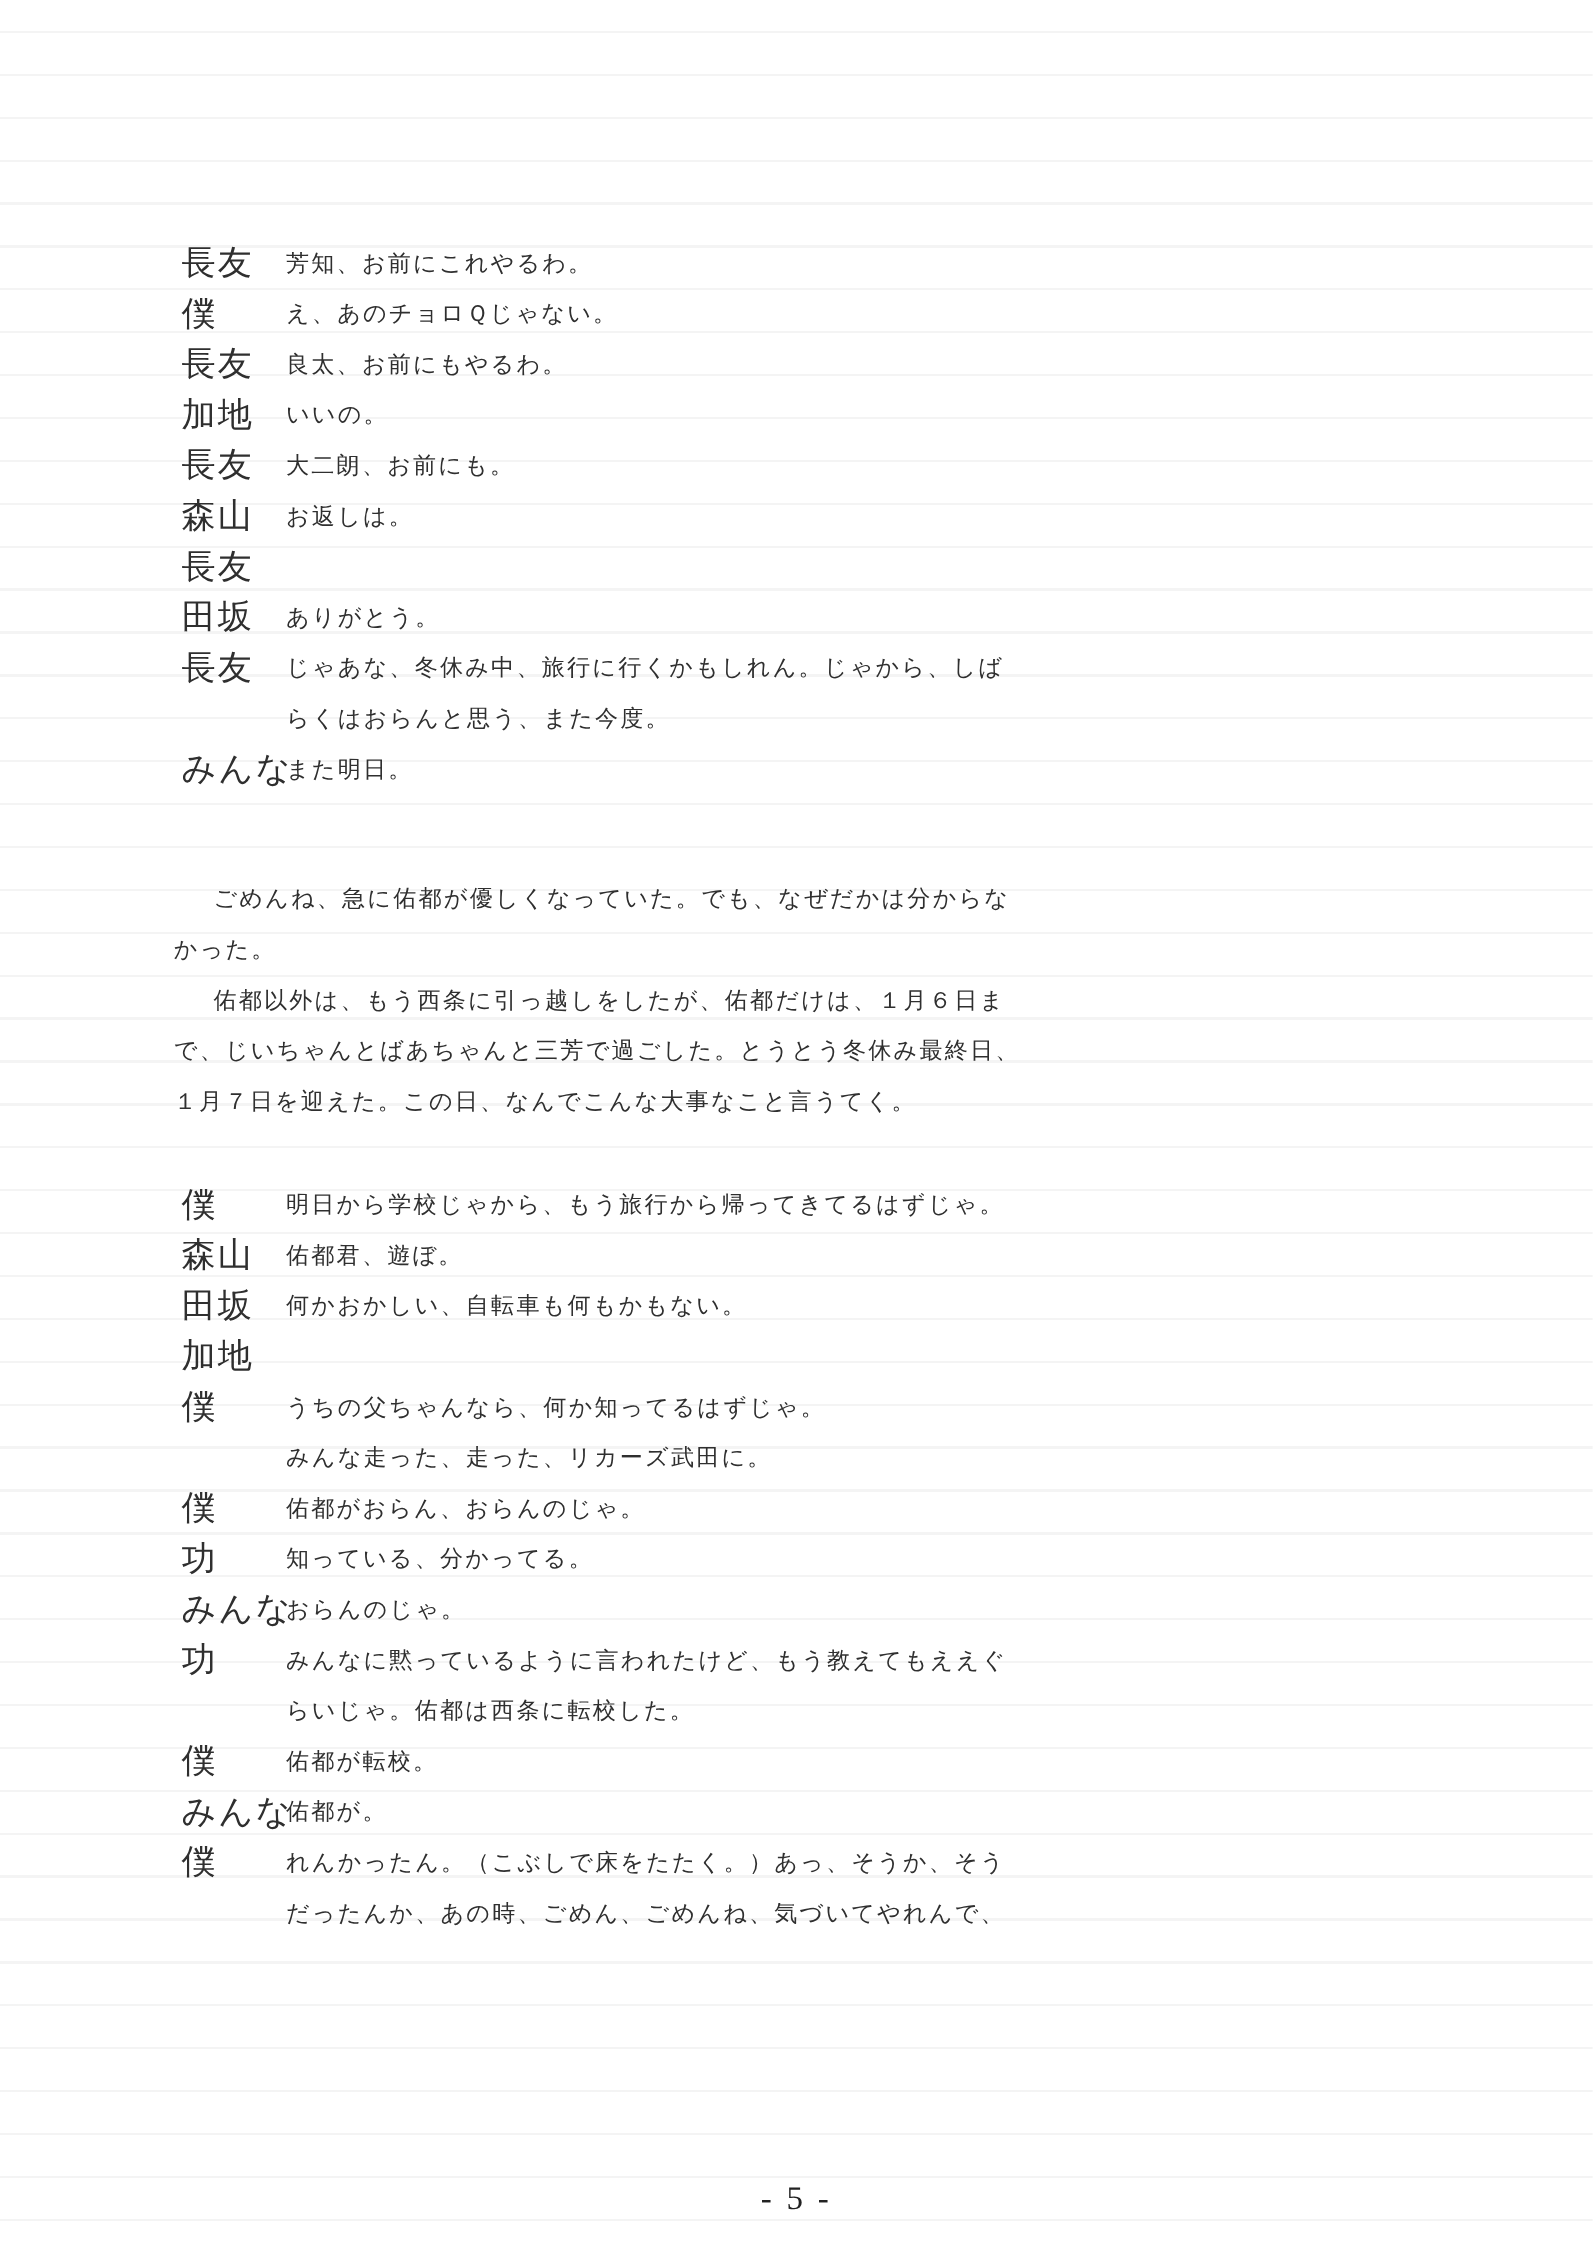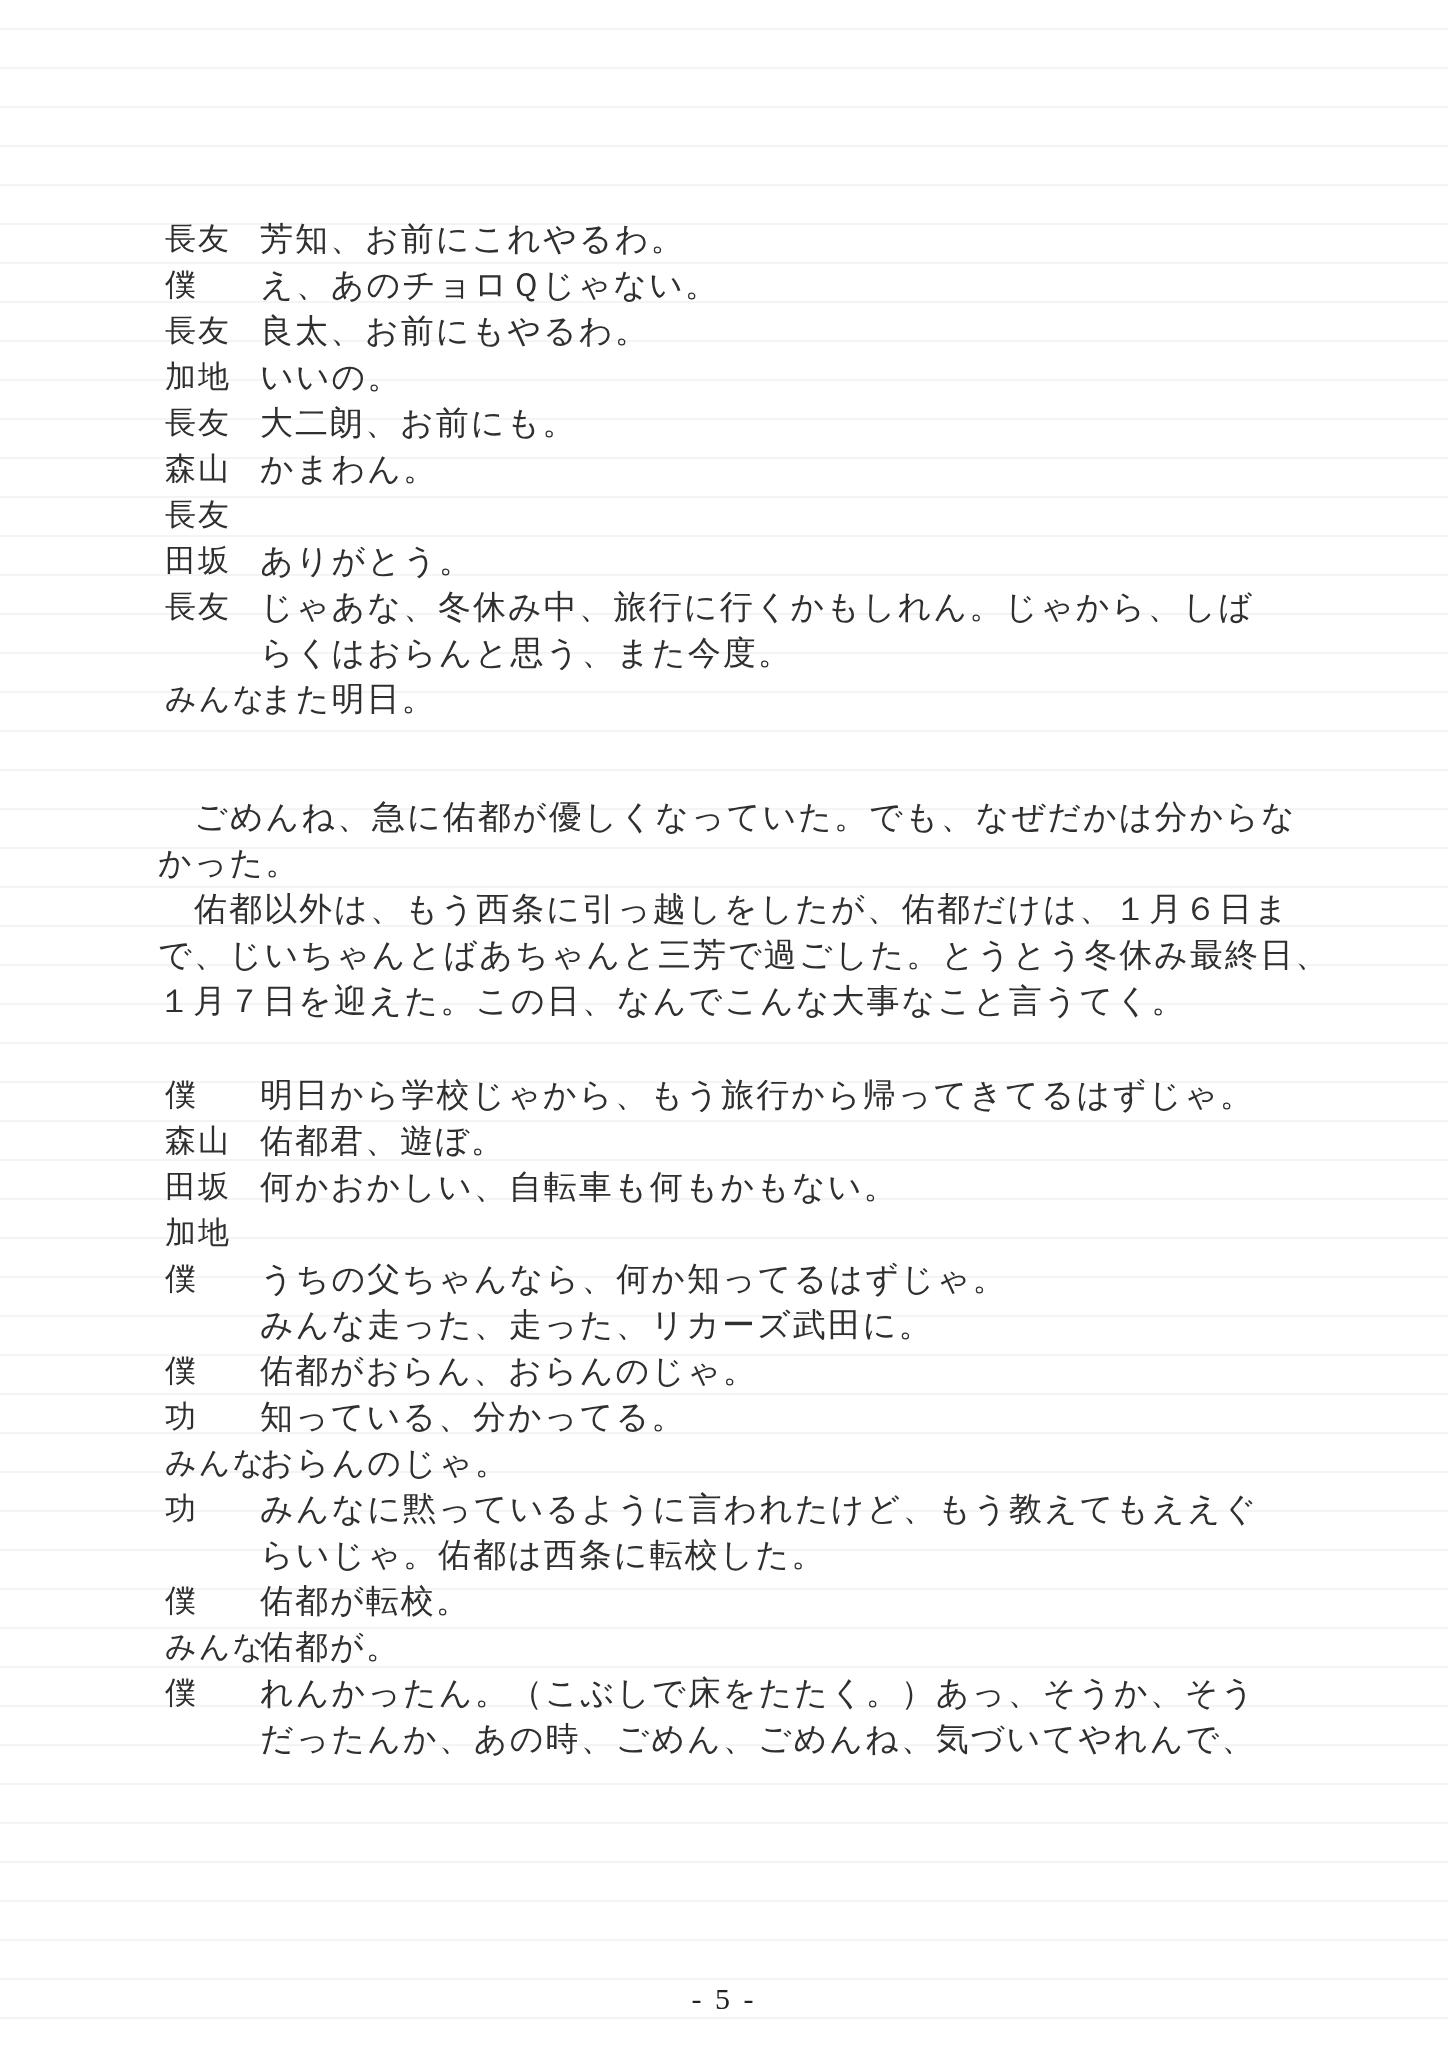--- a/index.html
+++ b/index.html
@@ -21,21 +21,21 @@
   }
   .content {
     position:absolute;
     left:165px;
     top:188px;
     width:1160px;
   }
   .line {
     height:46px;
     line-height:46px;
-    font-size:33px;
+    font-size:21px;
     letter-spacing:2px;
     white-space:nowrap;
   }
   .dlg-row { display:flex; align-items:flex-start; }
   .spk {
     width:95px;
     flex-shrink:0;
     font-size:31px;
     letter-spacing:2px;
     line-height:46px;
@@ -88,21 +88,21 @@
         </div>
         <div class="dlg-row">
           <div class="spk">長友</div>
           <div>
             <div class="line">大二朗、お前にも。</div>
           </div>
         </div>
         <div class="dlg-row">
           <div class="spk">森山</div>
           <div>
-            <div class="line">かまわん。</div>
+            <div class="line">お返しは。</div>
           </div>
         </div>
         <div class="dlg-row">
           <div class="spk">長友</div>
         </div>
         <div class="dlg-row">
           <div class="spk">田坂</div>
           <div>
             <div class="line">ありがとう。</div>
           </div>

